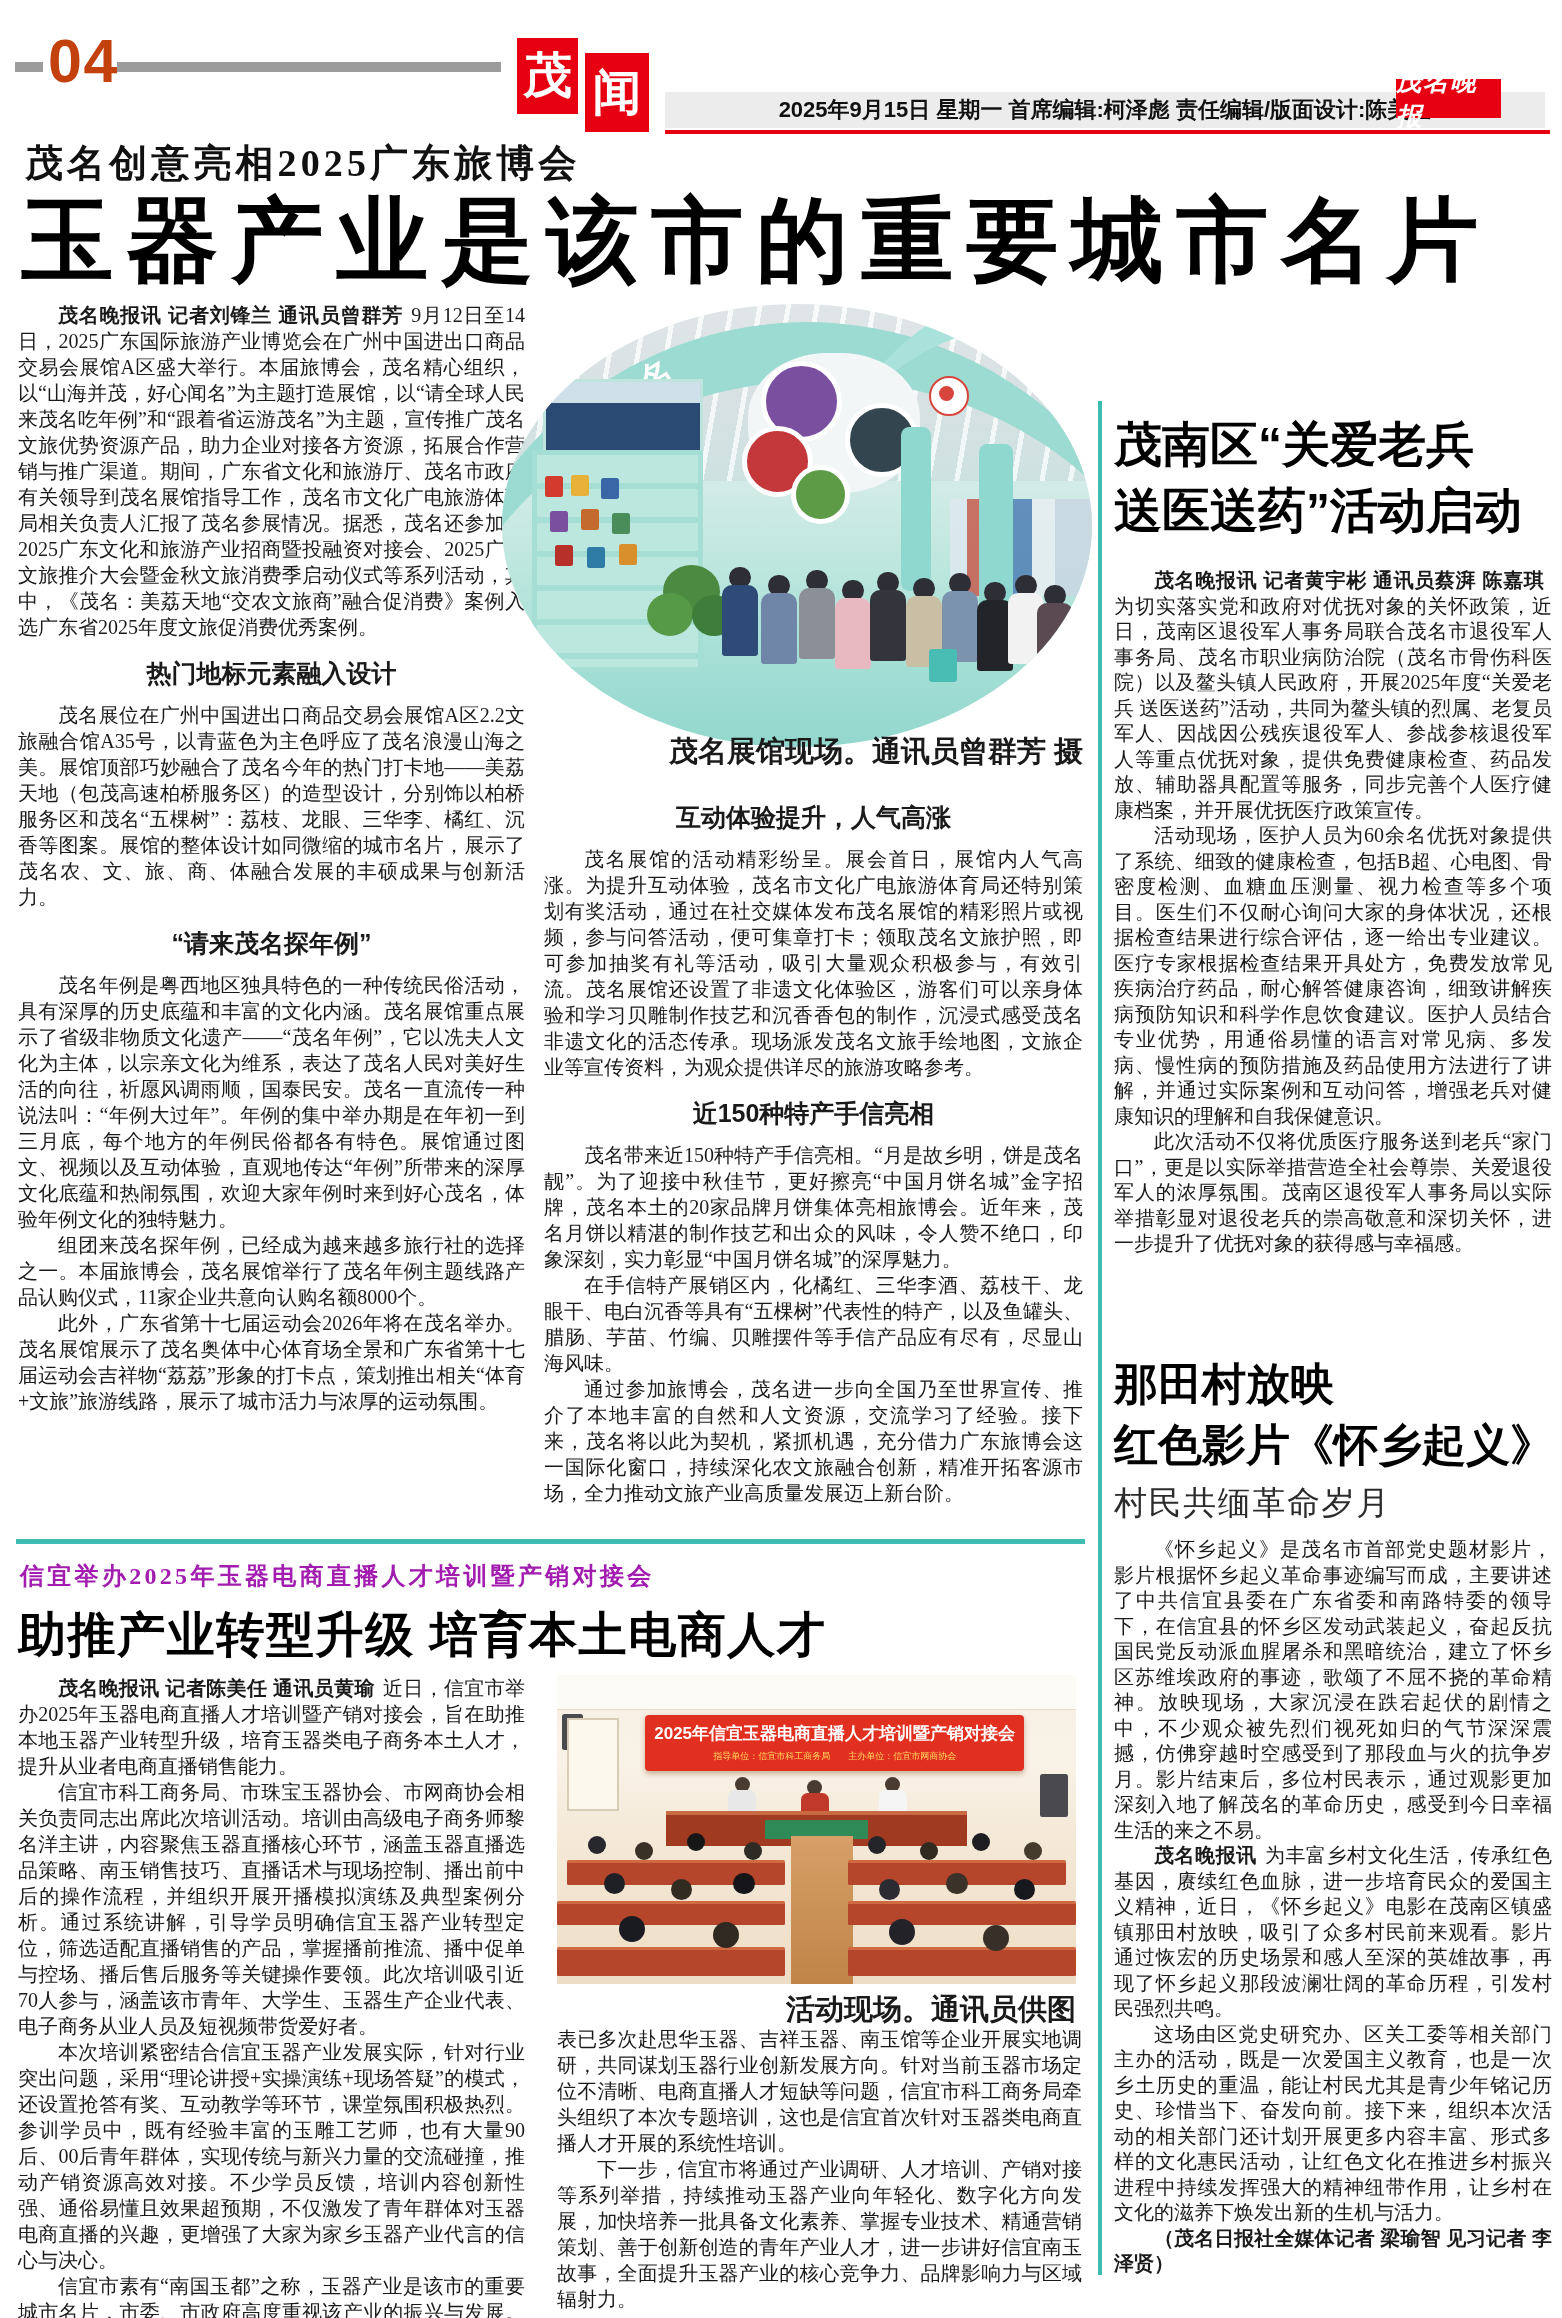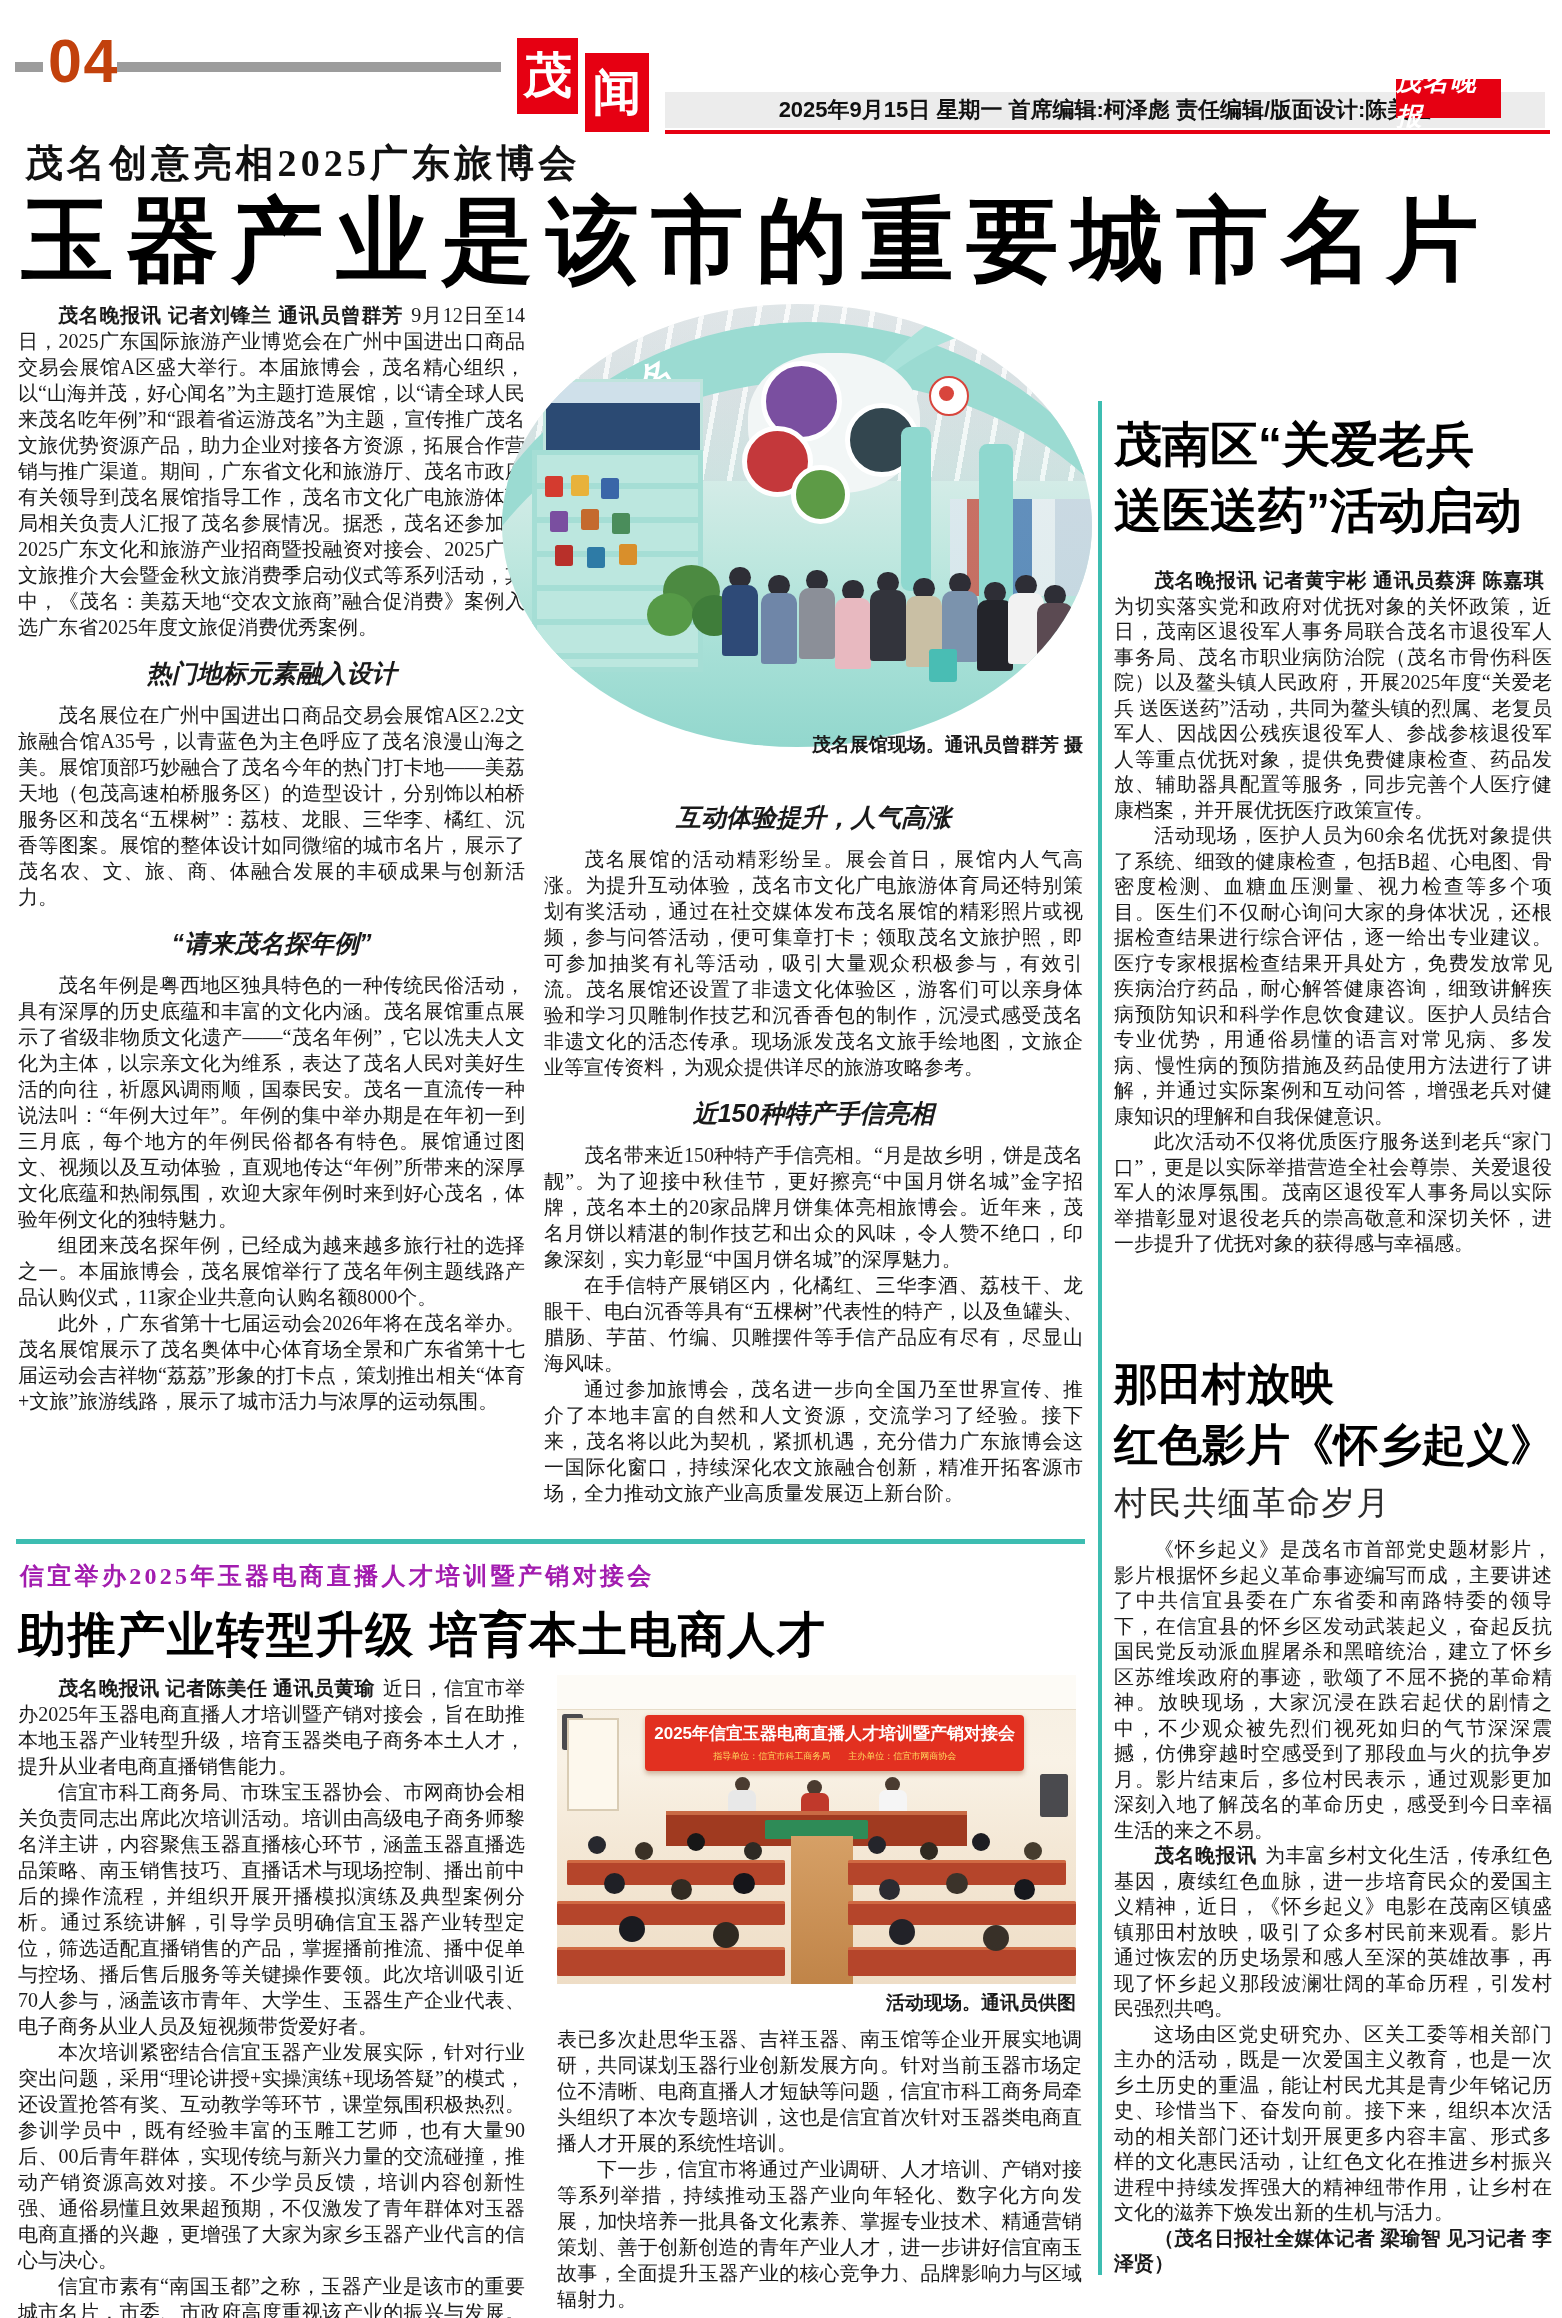--- a/index.html
+++ b/index.html
@@ -23,22 +23,22 @@
   .kicker2{font-weight:700;font-size:24px;letter-spacing:3.3px;color:#a21caf;}
   .headline-main{font-family:"Liberation Sans","DejaVu Sans",sans-serif;font-weight:900;font-size:92px;letter-spacing:13px;color:#000;white-space:nowrap;}
   .headline-2{font-family:"Liberation Sans","DejaVu Sans",sans-serif;font-weight:900;font-size:48px;letter-spacing:1.6px;color:#000;white-space:nowrap;}
   .headline-side{font-family:"Liberation Sans","DejaVu Sans",sans-serif;font-weight:900;color:#000;}
   .subtitle-side{font-family:"Liberation Sans","DejaVu Sans",sans-serif;font-weight:500;font-size:33px;letter-spacing:1.6px;color:#2b2b2b;}
   
   .col p{margin:0;text-align:justify;text-indent:2em;font-size:20px;line-height:26px;}
   .col p.no-indent{text-indent:0;}
   .byline{font-family:"Liberation Sans","DejaVu Sans",sans-serif;font-weight:700;margin-right:8.2px;}
   .subhead{font-family:"Liberation Sans","DejaVu Sans",sans-serif;font-weight:700;font-size:25px;
-    text-align:center;text-indent:0 !important;margin:18px 0 13px 0;line-height:31px;font-style:italic;}
-  .caption{font-family:"Liberation Sans","DejaVu Sans",sans-serif;font-weight:700;font-size:19px;text-align:right;}
+    text-align:center;text-indent:0 !important;margin:18px 0 13px 0;line-height:31px;}
+  .caption{font-family:"Liberation Sans","DejaVu Sans",sans-serif;font-weight:700;font-size:29px;text-align:right;}
   .signature{font-family:"Liberation Sans","DejaVu Sans",sans-serif;font-weight:700;}
   .teal-rule{background:#3dbdb1;}
   
   .photo1{border-radius:50%;overflow:hidden;background:linear-gradient(180deg,#eef1f2 0%,#e3eaeb 20%,#d6ece8 38%,#c2e8e0 55%,#aae1d8 75%,#92d7cd 100%);}
   .ph1-beams{position:absolute;left:0;top:0;width:100%;height:40%;
     background:repeating-linear-gradient(100deg,rgba(255,255,255,.85) 0 5px,rgba(185,198,204,.35) 5px 28px);opacity:.75;}
   .ph1-arch{position:absolute;left:-12%;top:4%;width:128%;height:160%;border-radius:50%;
     border-top:59px solid #9bdbd2;transform:rotate(-7deg);}
   .ph1-arch2{position:absolute;right:-30%;top:-6%;width:80%;height:120%;border-radius:50%;
     border-top:46px solid #a9e2da;transform:rotate(16deg);}

